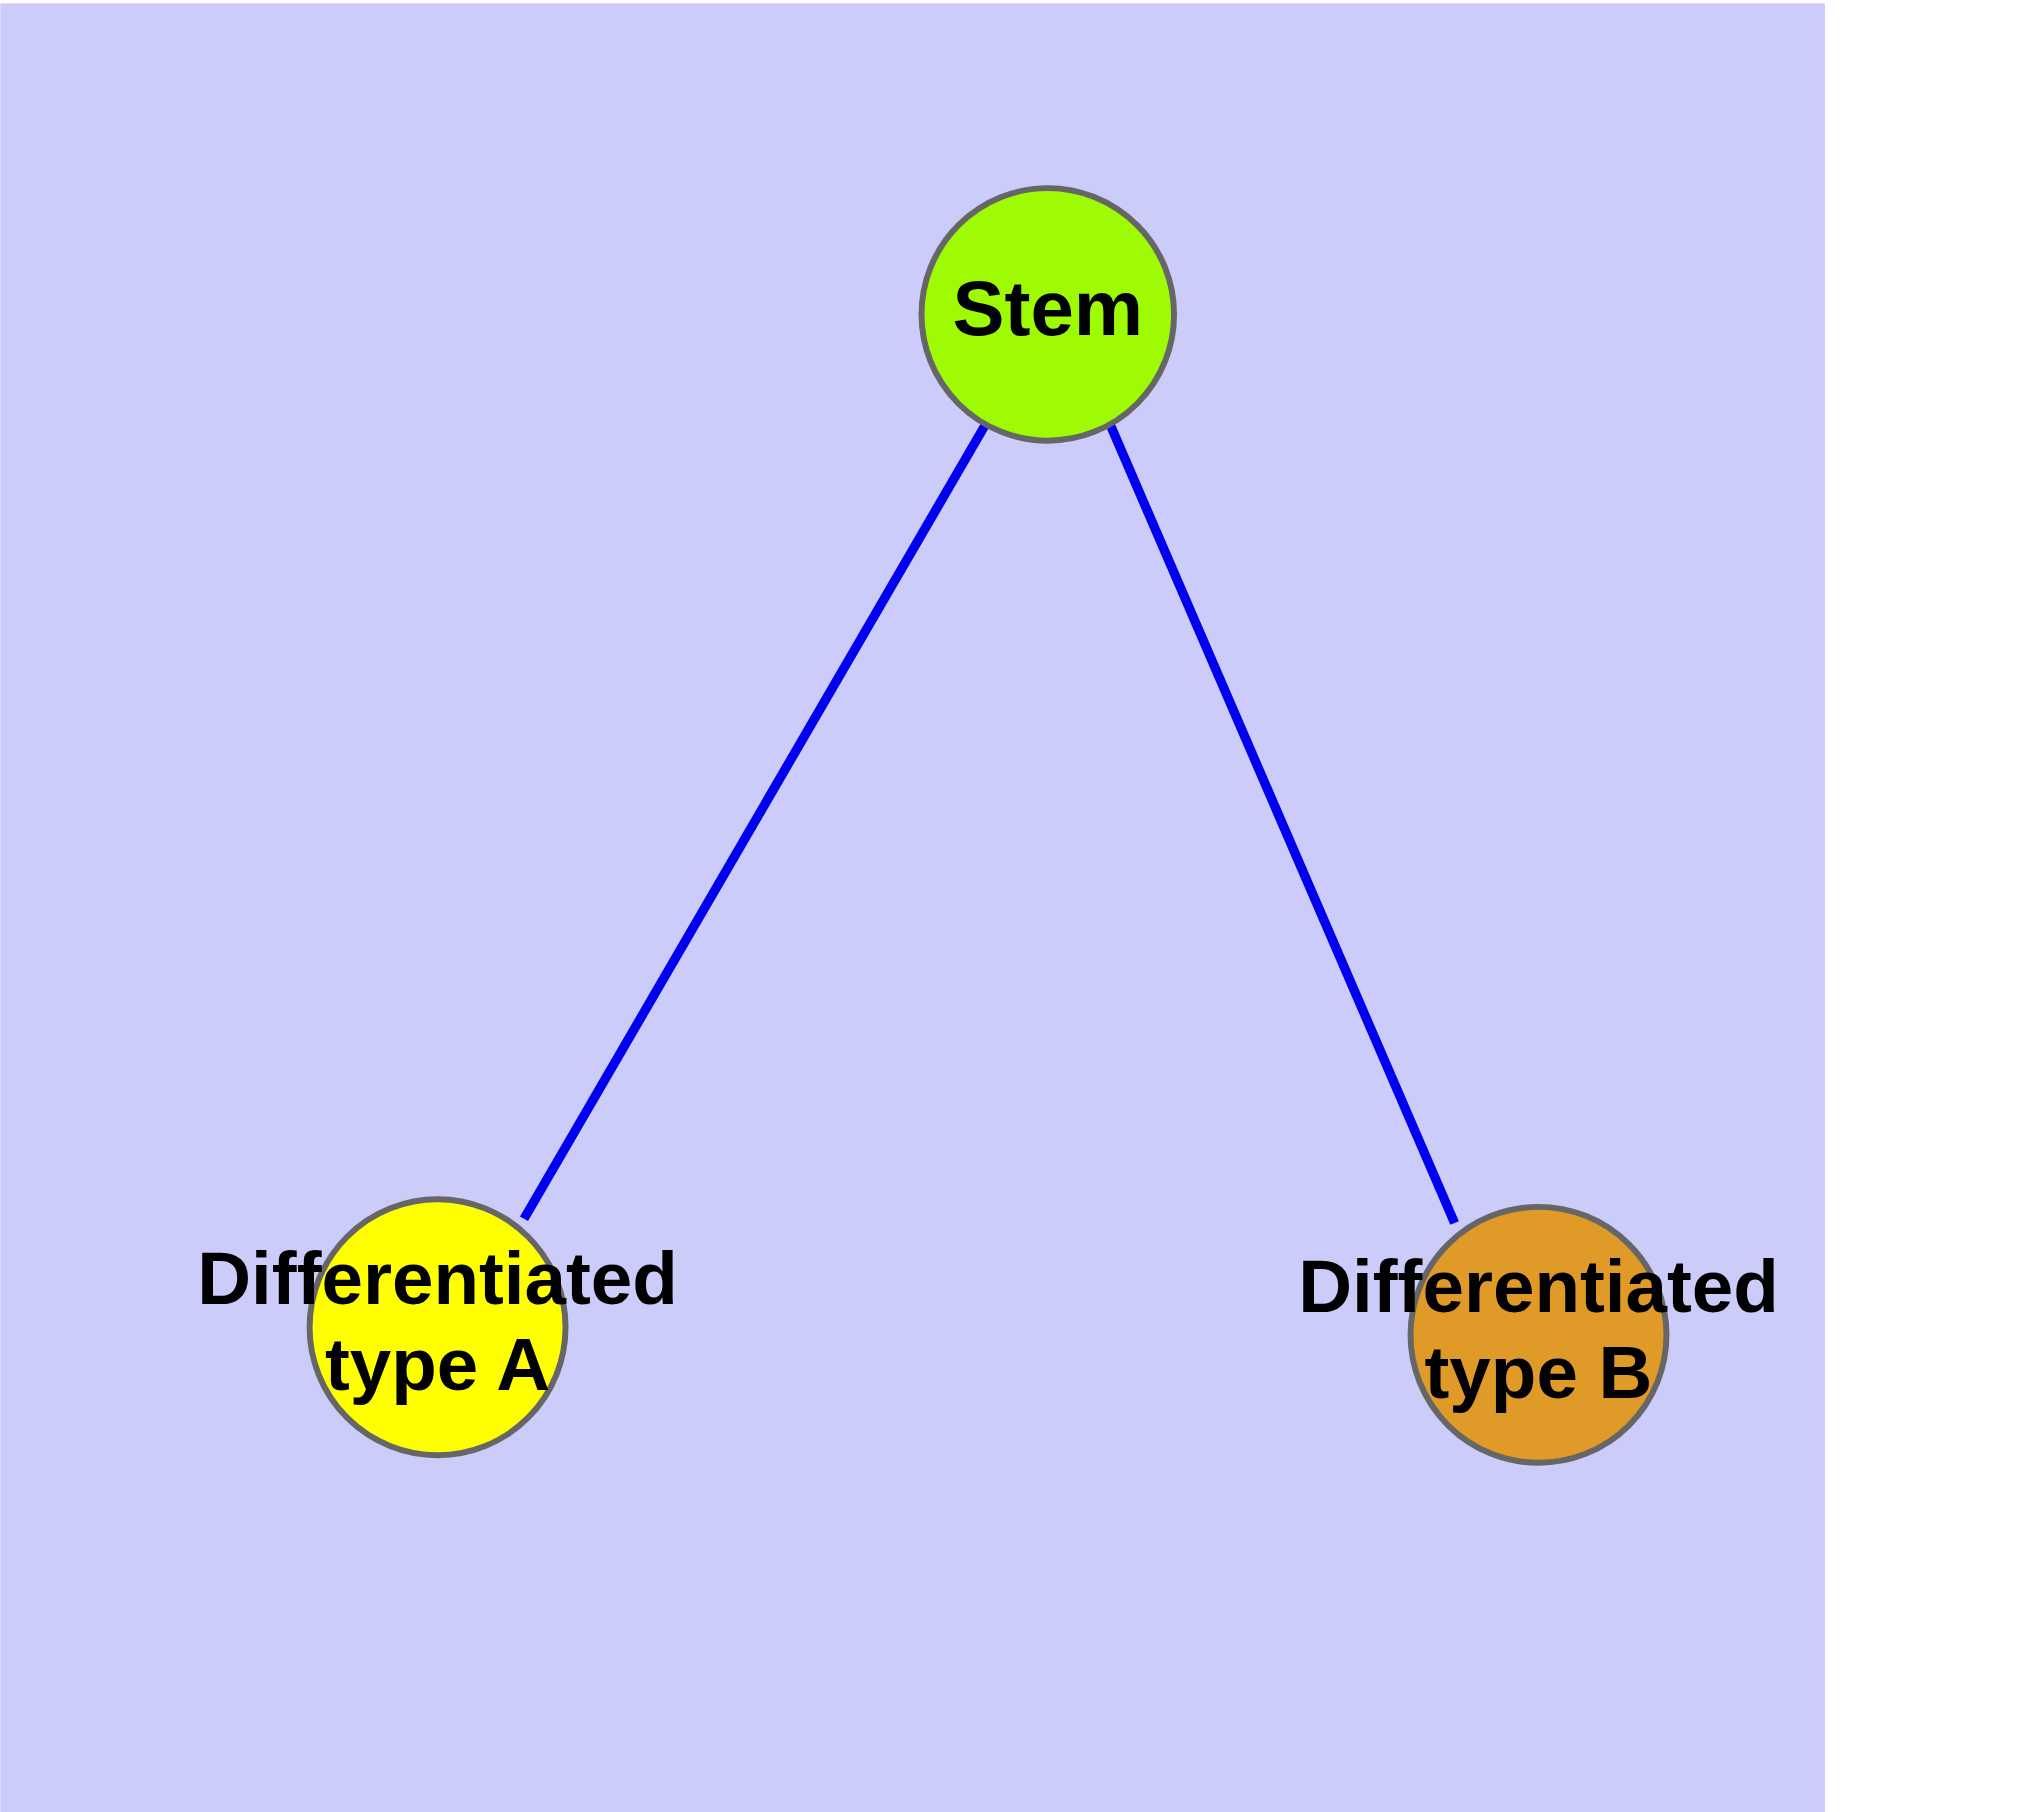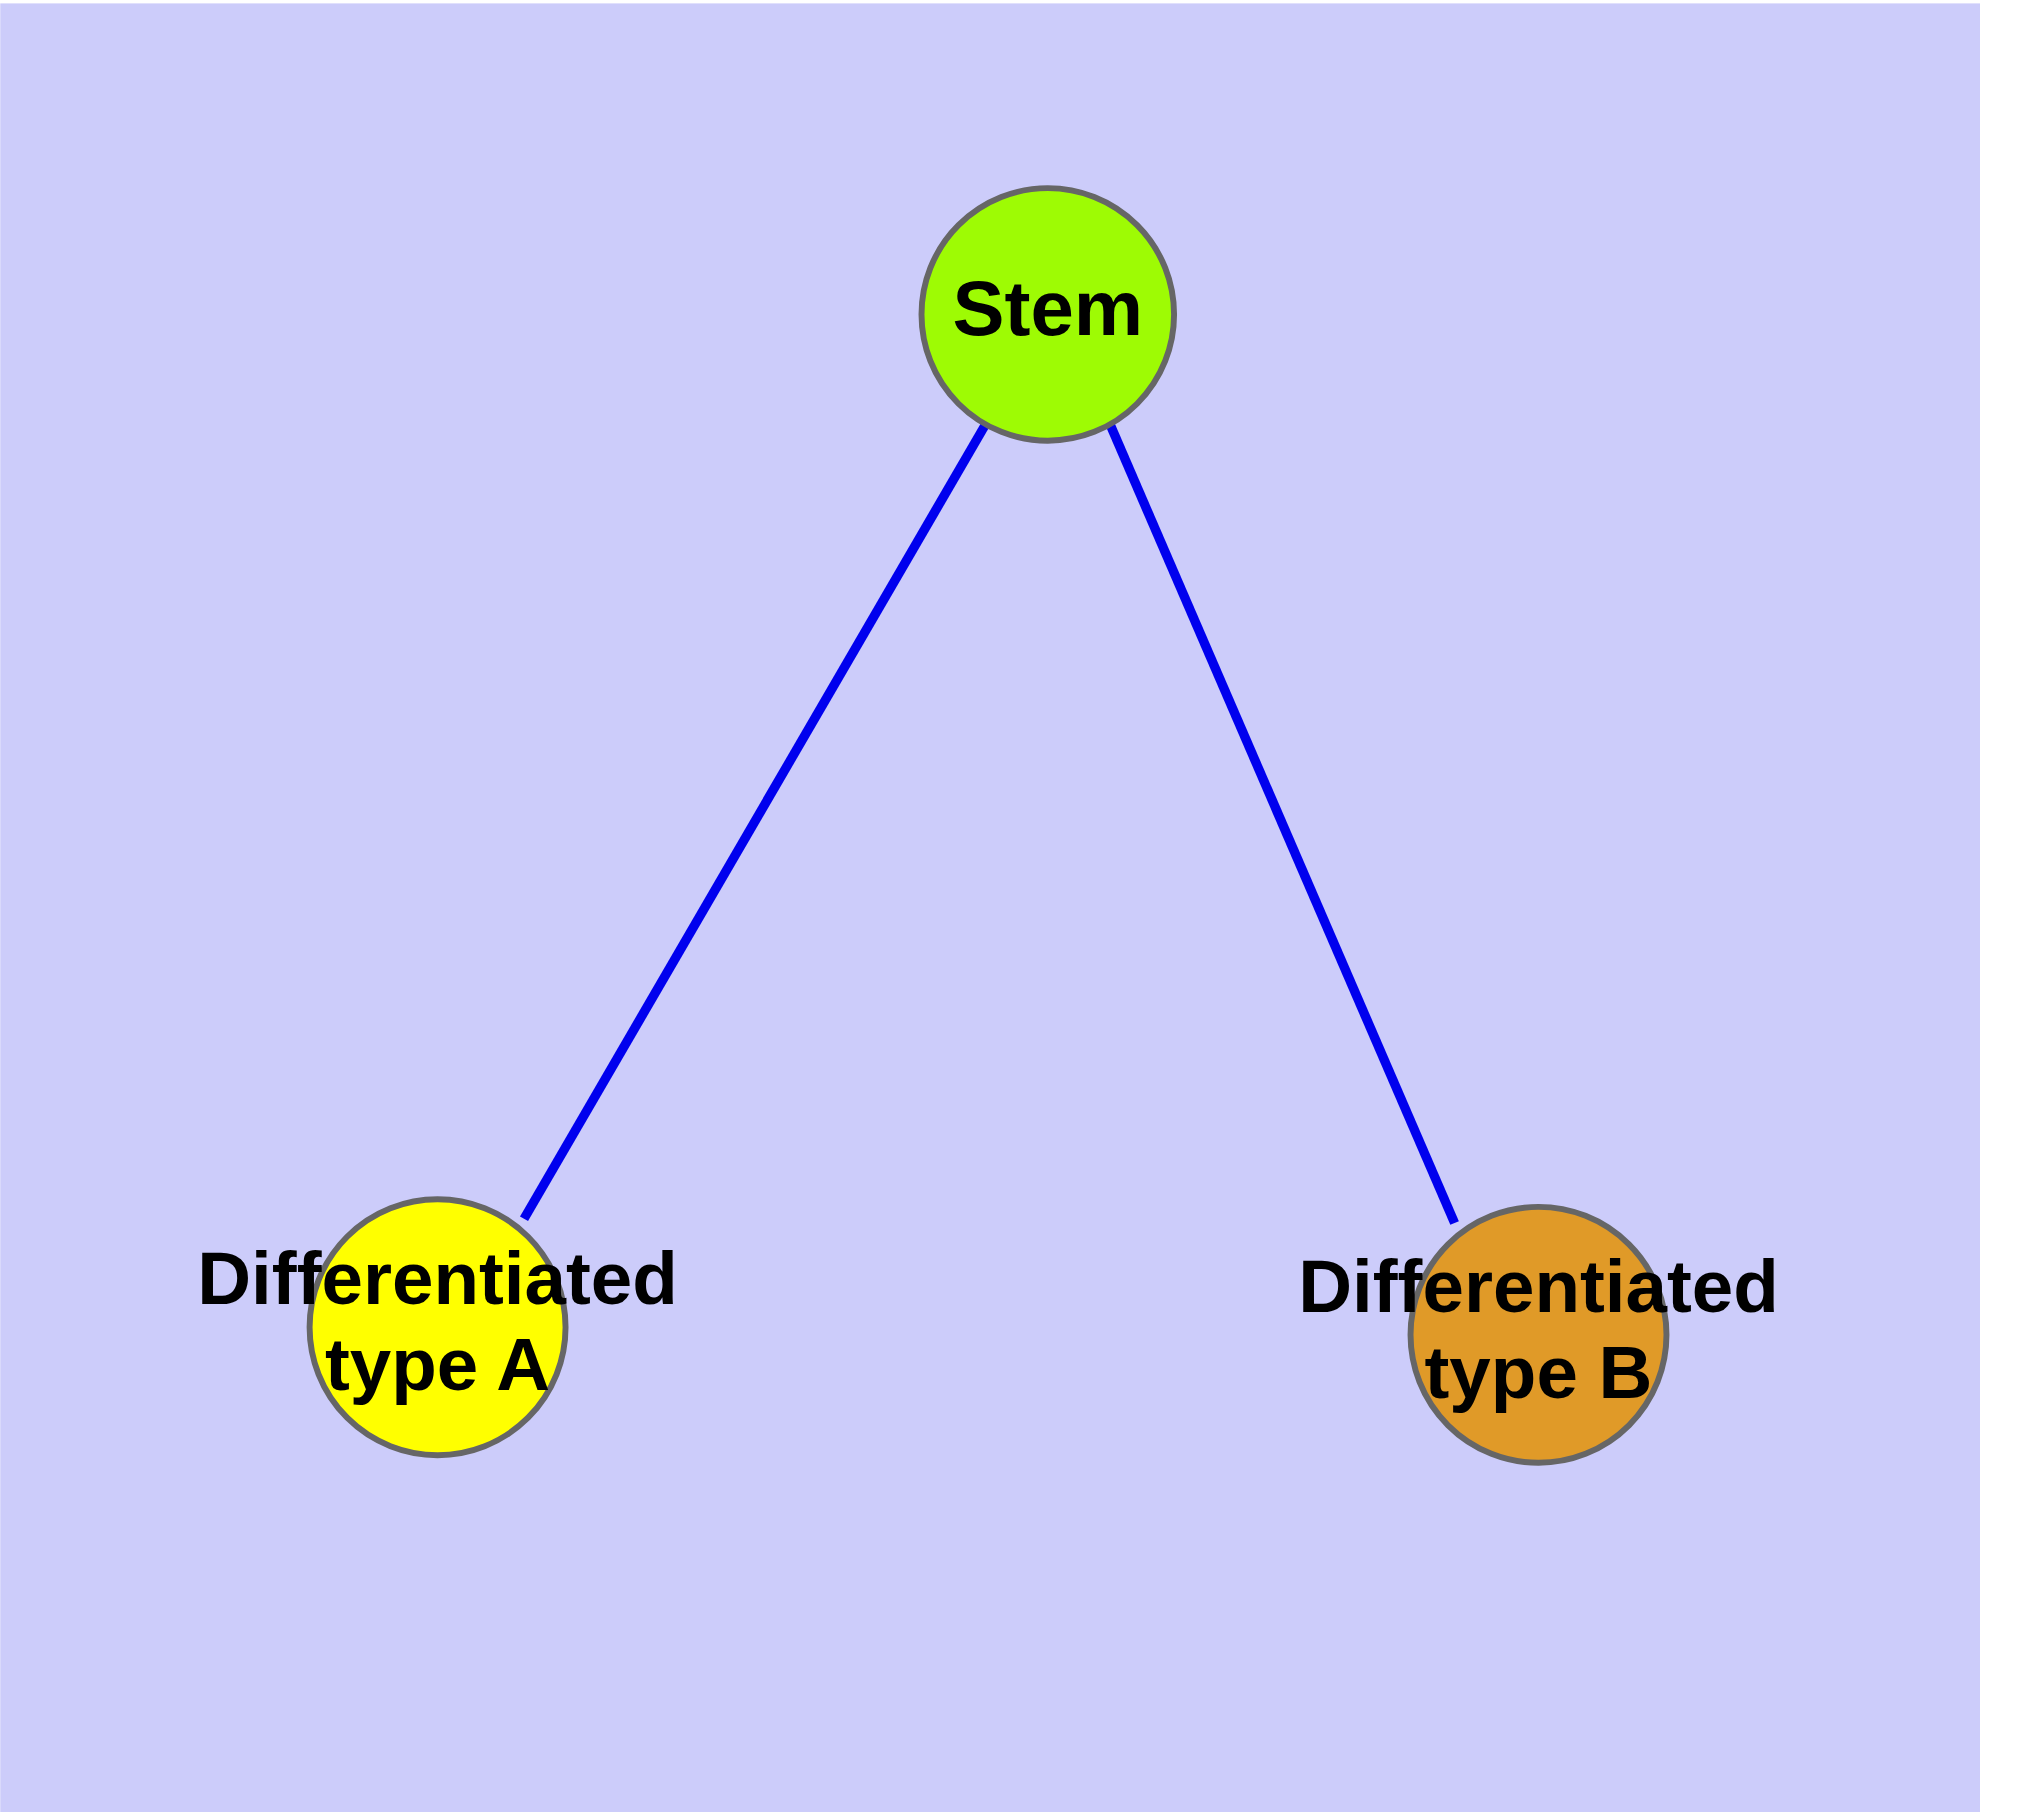--- a/index.html
+++ b/index.html
@@ -30,21 +30,21 @@
     fill: #000000;
     text-anchor: middle;
     dominant-baseline: middle;
     paint-order: normal;
     white-space: pre;
   }
 </style>
 </head>
 <body>
 
-<div id="canvas" style="width: 1980px; height: 1812px; background: rgb(255, 255, 255); text-decoration: underline;">
+<div id="canvas" style="width: 1825px; height: 1812px; background: rgb(255, 255, 255); text-decoration: underline;">
   <svg id="graph-svg" viewBox="0 0 2384 2138" xmlns="http://www.w3.org/2000/svg" style="width: 2021px; height: 1812px;">
 
     <rect id="bg-rect" x="0" y="4" width="2384" height="2134" fill="#ccccfa"></rect>
 
     <g id="edges-layer">
       <line id="edge-0" x1="1163" y1="500" x2="618" y2="1438" stroke="#0000ee" stroke-width="11" stroke-linecap="butt"></line>
       <line id="edge-1" x1="1310" y1="502" x2="1716" y2="1443" stroke="#0000ee" stroke-width="11" stroke-linecap="butt"></line>
     </g>
 
     <g id="nodes-layer">

